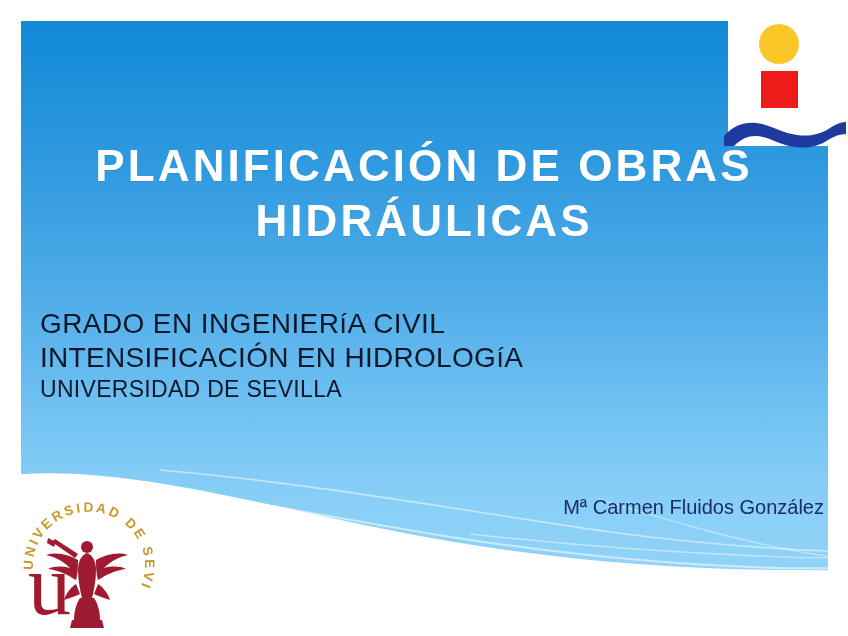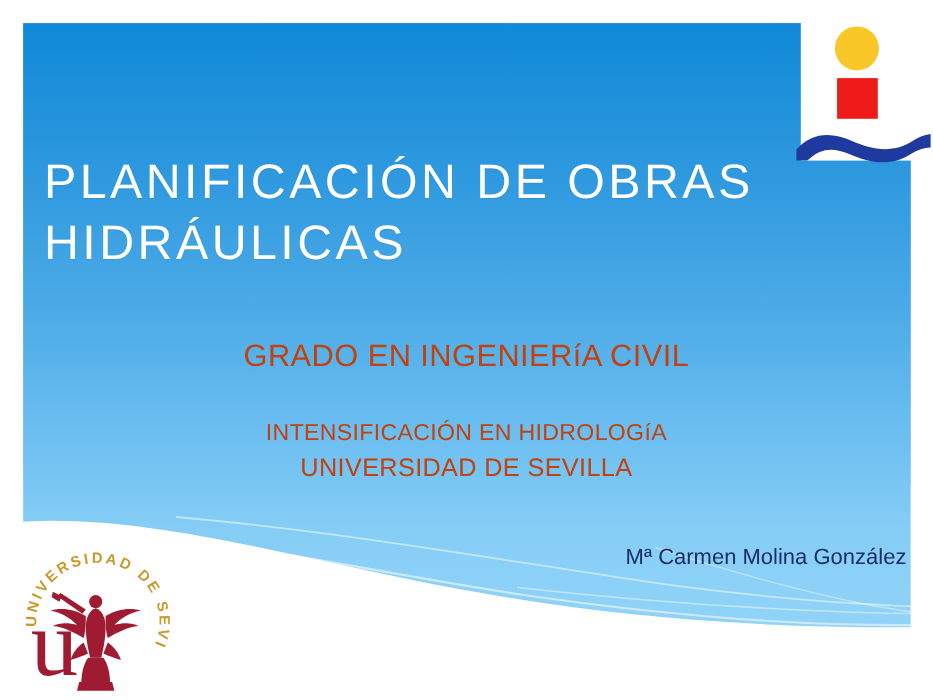--- a/index.html
+++ b/index.html
@@ -88,45 +88,44 @@
     width: 848px;
     height: 196px;
   }
 
   
   #title {
     position: absolute;
     left: 40px;
     top: 138px;
     width: 768px;
+    text-align: center;
     color: #ffffff;
     font-size: 44px;
-    font-weight: normal;
+    font-weight: bold;
     letter-spacing: 3.1px;
     line-height: 55px;
     text-shadow: 0 1px 1px rgba(0,0,0,0.07);
   }
   #subtitle-block {
     position: absolute;
     left: 40px;
     top: 305px;
     width: 768px;
-    text-align: center;
-    color: #c2410c;
+    color: #0f172a;
   }
   #subtitle-block .line1 {
     font-size: 28px;
     line-height: 37px;
     letter-spacing: 0.4px;
   }
   #subtitle-block .line2 {
-    font-size: 21px;
+    font-size: 28px;
     line-height: 31px;
     letter-spacing: 0.3px;
-    margin-top: 36px;
   }
   #subtitle-block .line3 {
     font-size: 23px;
     line-height: 32px;
     letter-spacing: 0.3px;
   }
   #author-block {
     position: absolute;
     right: 24px;
     top: 494px;
@@ -176,21 +175,21 @@
 
   <div id="title">PLANIFICACIÓN DE OBRAS HIDRÁULICAS</div>
 
   <div id="subtitle-block">
     <div class="line1">GRADO EN INGENIERíA CIVIL</div>
     <div class="line2">INTENSIFICACIÓN EN HIDROLOGíA</div>
     <div class="line3">UNIVERSIDAD DE SEVILLA</div>
   </div>
 
   <div id="author-block">
-    <div>Mª Carmen Molina González</div>
+    <div>Mª Carmen Fluidos González</div>
   </div>
 
   <svg id="seal" viewBox="0 0 160 144">
     <defs>
       <path id="arcpath" d="M 22,84 A 56,54 0 1 1 128,96"></path>
     </defs>
     <text font-family="'Liberation Sans', sans-serif" font-size="13.5" font-weight="bold" fill="#c8992a" letter-spacing="2.6">
       <textPath href="#arcpath" startOffset="3%" id="seal-arc-textpath">UNIVERSIDAD DE SEVILLA</textPath>
     </text>
 

